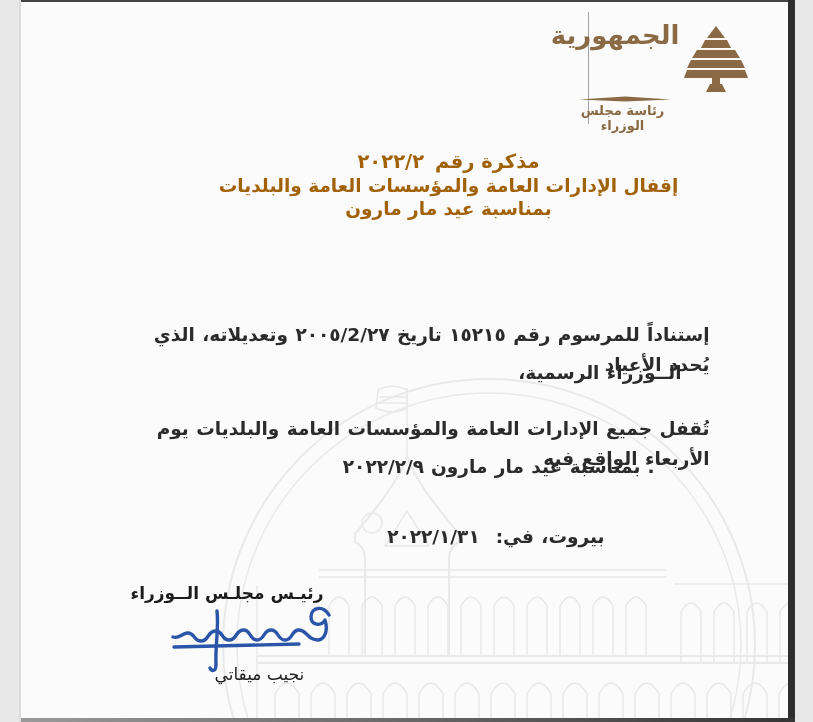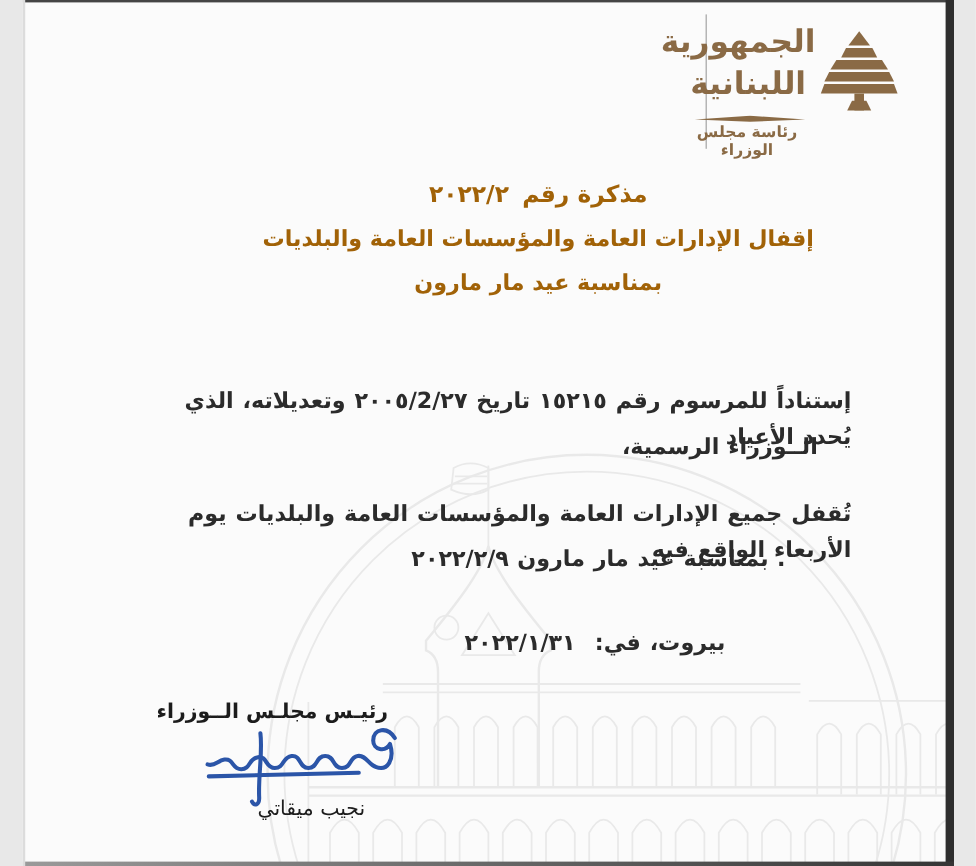--- a/index.html
+++ b/index.html
@@ -38,21 +38,21 @@
   .taper-shape{fill:var(--emblem-brown);}
   .emblem-sub{
     position:absolute;top:103px;right:112px;width:120px;z-index:2;
     color:var(--emblem-brown);font-size:13px;font-weight:700;text-align:center;
   }
 
   
   .title-block{position:absolute;left:180px;top:150px;width:500px;z-index:2;color:#a16207;}
   .memo-no{display:flex;direction:ltr;justify-content:center;align-items:baseline;gap:11px;
     font-size:19.5px;font-weight:700;}
-  .subject{direction:rtl;text-align:center;font-size:18.5px;font-weight:700;margin-top:16px;}
+  .subject{direction:rtl;text-align:center;font-size:18.5px;font-weight:700;margin-top:2px;}
 
   
   .bodyline{
     position:absolute;left:95px;right:85px;z-index:2;
     direction:rtl;text-align:right;font-size:18.5px;font-weight:700;color:#2b2b2b;
     word-spacing:1px;line-height:30px;
   }
   .p1l1{top:320px;}
   .p1l2{top:358px;padding-left:0;padding-right:28px;}
   .p2l1{top:414px;}
@@ -135,21 +135,20 @@
 
   <div class="edge top"></div>
   <div class="edge right"></div>
   <div class="edge bottom"></div>
   <div class="edge left"></div>
 
   <div class="vrule"></div>
 
   <div class="emblem-callig" dir="rtl">
     <div>الجمهورية</div>
-    <div>اللبنانية</div>
   </div>
 
   <svg class="cedar" width="72" height="72" viewBox="0 0 72 72">
     <g class="cedar-shape">
       <polygon points="36,2 27,14 45,14"></polygon>
       <polygon points="25,16 47,16 51,24 21,24"></polygon>
       <polygon points="17,26 55,26 60,34 12,34"></polygon>
       <polygon points="11,36 61,36 65,44 7,44"></polygon>
       <polygon points="7,46 65,46 68,54 4,54"></polygon>
       <rect x="32" y="54" width="8" height="14"></rect>

